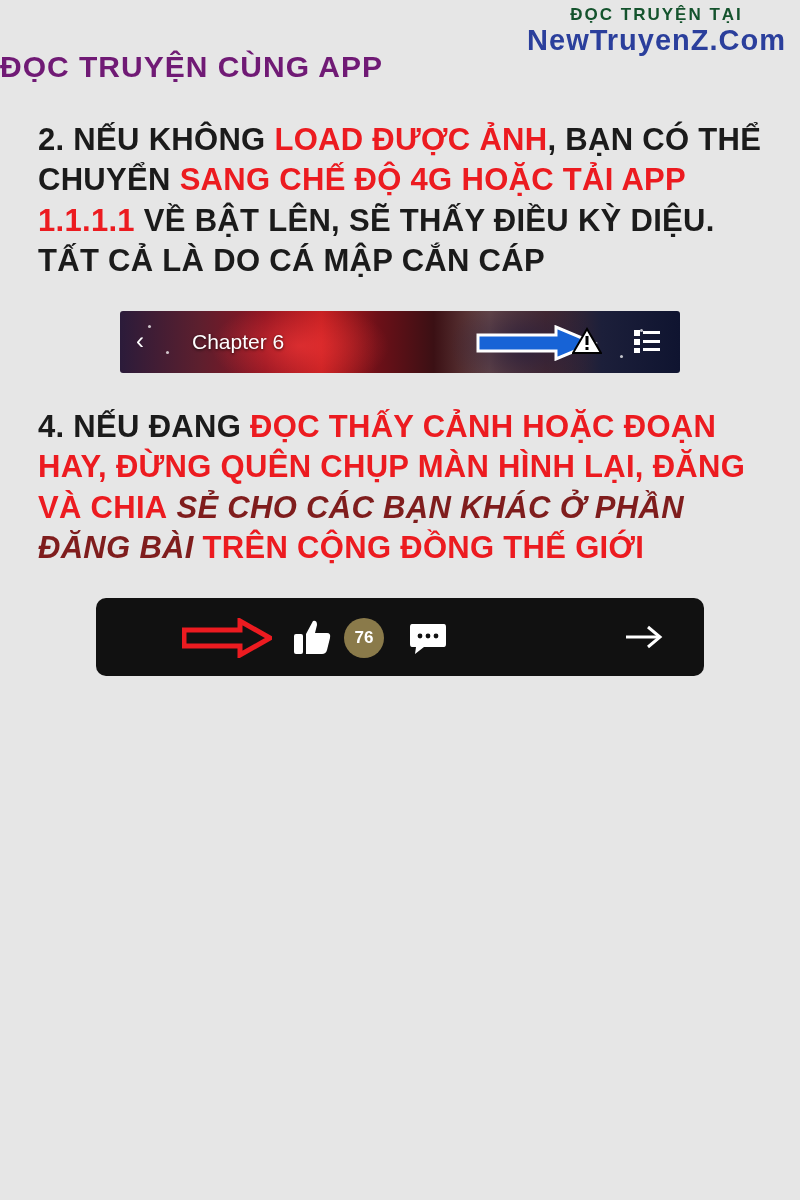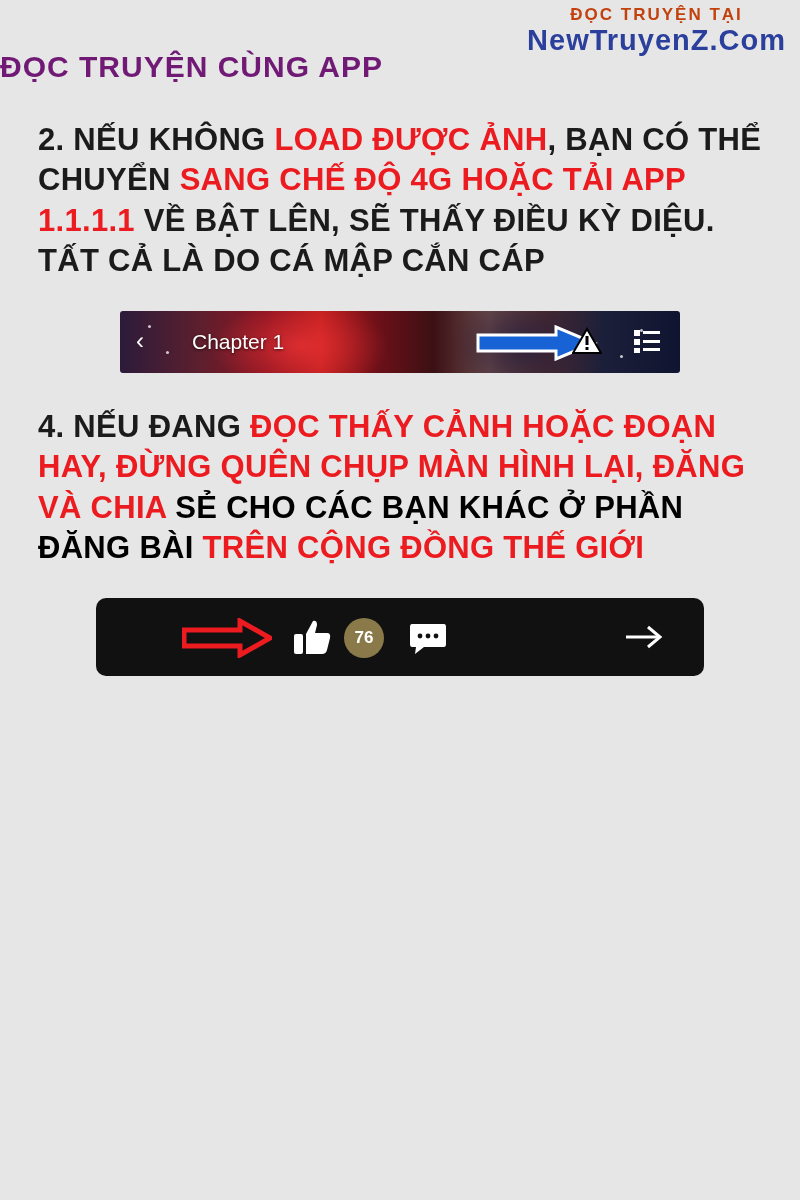--- a/index.html
+++ b/index.html
@@ -15,21 +15,21 @@
     position:absolute;
     top:6px; right:14px;
     text-align:center;
     line-height:1.05;
     color:#2b3d8f;
     font-weight:bold;
     letter-spacing:1px;
   }
   .wm-top{
     font-size:17px;
-    color:#c2410c;
+    color:#14532d;
     letter-spacing:2px;
   }
   .wm-bot{
     font-size:29px;
     color:#2b3f9c;
     margin-top:1px;
   }
   .title{
     text-align:left;
     font-size:30px;
@@ -137,21 +137,21 @@
 
   <div class="chapter-bar">
     <div class="glow"></div>
     <div class="glow2"></div>
     <div class="star" style="left:28px;top:14px"></div>
     <div class="star" style="left:46px;top:40px"></div>
     <div class="star" style="left:520px;top:18px"></div>
     <div class="star" style="left:500px;top:44px"></div>
 
     <div class="chap-back">‹</div>
-    <div class="chap-label">Chapter 1</div>
+    <div class="chap-label">Chapter 6</div>
 
     <svg class="blue-arrow" viewBox="0 0 122 36">
       <polygon points="2,10 80,10 80,2 118,18 80,34 80,26 2,26" fill="#1763d6" stroke="#ffffff" stroke-width="3"></polygon>
     </svg>
 
     <svg class="warn-icon" viewBox="0 0 30 28">
       <polygon points="15,2 29,26 1,26" fill="#ffffff" stroke="#000000" stroke-width="2"></polygon>
       <rect x="13.5" y="9" width="3" height="9" fill="#000"></rect>
       <rect x="13.5" y="20" width="3" height="3" fill="#000"></rect>
     </svg>
@@ -159,21 +159,21 @@
     <svg class="list-icon" viewBox="0 0 26 24">
       <rect x="0" y="1" width="6" height="6" fill="#fff"></rect>
       <rect x="9" y="2" width="17" height="3" fill="#fff"></rect>
       <rect x="0" y="10" width="6" height="6" fill="#fff"></rect>
       <rect x="9" y="11" width="17" height="3" fill="#fff"></rect>
       <rect x="0" y="19" width="6" height="5" fill="#fff"></rect>
       <rect x="9" y="19" width="17" height="3" fill="#fff"></rect>
     </svg>
   </div>
 
-  <div class="item" id="item4"><span style="color: rgb(27, 27, 27);">4. NẾU ĐANG </span><span style="color: rgb(236, 27, 32);">ĐỌC THẤY CẢNH HOẶC ĐOẠN HAY, ĐỪNG QUÊN CHỤP MÀN HÌNH LẠI, ĐĂNG VÀ CHIA</span><span style="color: #000000;"> SẺ CHO CÁC BẠN KHÁC Ở PHẦN ĐĂNG BÀI </span><span style="color: rgb(236, 27, 32);">TRÊN CỘNG ĐỒNG THẾ GIỚI</span></div>
+  <div class="item" id="item4"><span style="color: rgb(27, 27, 27);">4. NẾU ĐANG </span><span style="color: rgb(236, 27, 32);">ĐỌC THẤY CẢNH HOẶC ĐOẠN HAY, ĐỪNG QUÊN CHỤP MÀN HÌNH LẠI, ĐĂNG VÀ CHIA</span><span style="color: #7f1d1d; font-style: italic;"> SẺ CHO CÁC BẠN KHÁC Ở PHẦN ĐĂNG BÀI </span><span style="color: rgb(236, 27, 32);">TRÊN CỘNG ĐỒNG THẾ GIỚI</span></div>
 
 
 </div>
 
 <div class="bottom-bar">
   <svg class="red-arrow" viewBox="0 0 90 40">
     <polygon points="2,12 58,12 58,3 88,20 58,37 58,28 2,28" fill="none" stroke="#ec1b20" stroke-width="5"></polygon>
   </svg>
 
   <svg class="thumb" viewBox="0 0 40 40">

